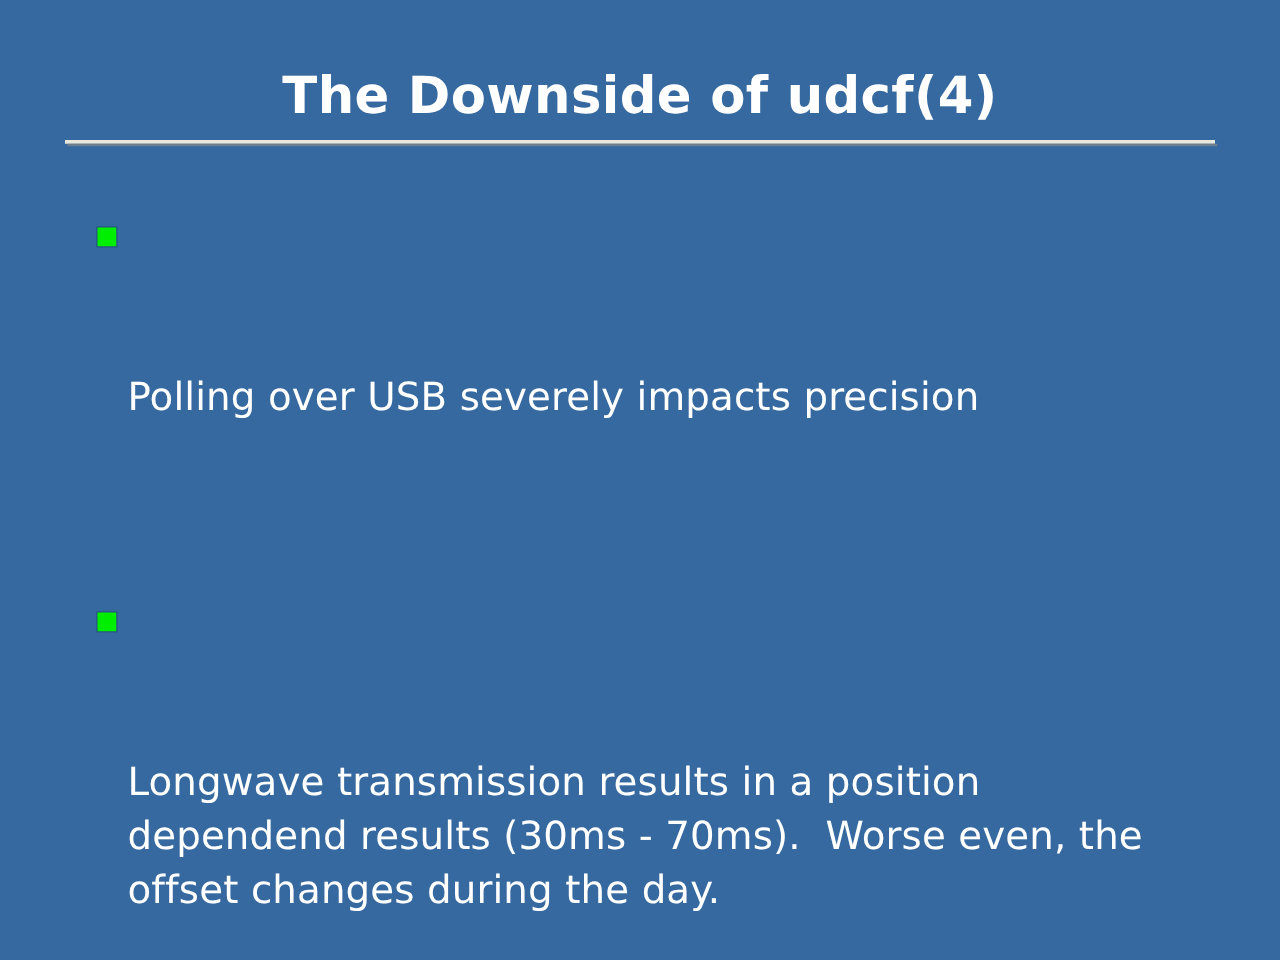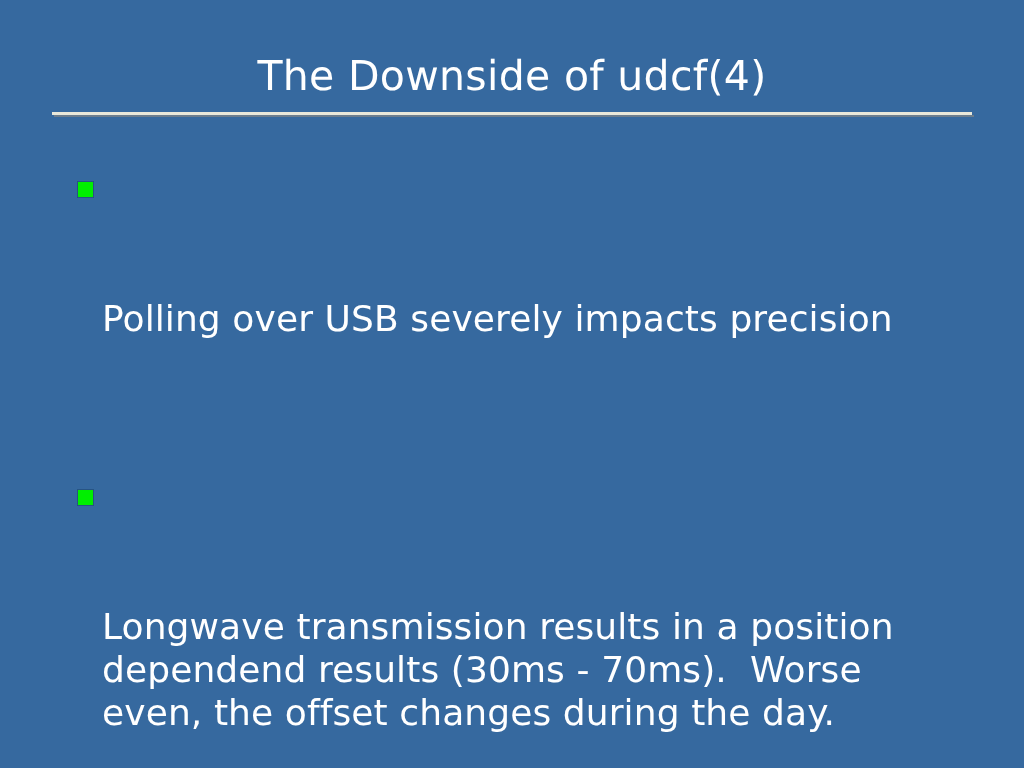--- a/index.html
+++ b/index.html
@@ -26,21 +26,21 @@
   
   .slide-title {
     position: absolute;
     left: 52px;
     top: 52px;
     width: 920px;
     text-align: center;
     color: #ffffff;
     font-family: "DejaVu Sans", sans-serif;
     font-size: 41px;
-    font-weight: 400;
+    font-weight: 700;
     letter-spacing: 0.3px;
     line-height: 48px;
     white-space: nowrap;
     text-rendering: geometricPrecision;
   }
 
   
   .title-rule {
     position: absolute;
     left: 52px;
@@ -72,21 +72,21 @@
     top: 168px;
     width: 890px;
   }
 
   .bullet-item {
     position: relative;
     padding-left: 28px;
     margin-bottom: 50px;
     color: #ffffff;
     font-family: "DejaVu Sans", sans-serif;
-    font-size: 36px;
+    font-size: 31px;
     line-height: 43px;
     letter-spacing: 0.1px;
     white-space: pre-wrap;
   }
   .bullet-item:last-child {
     margin-bottom: 0;
   }
 
   .bullet-marker {
     position: absolute;

